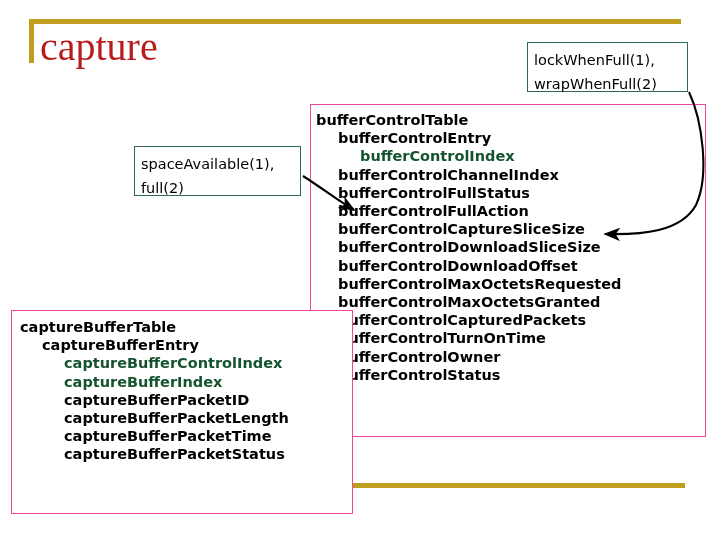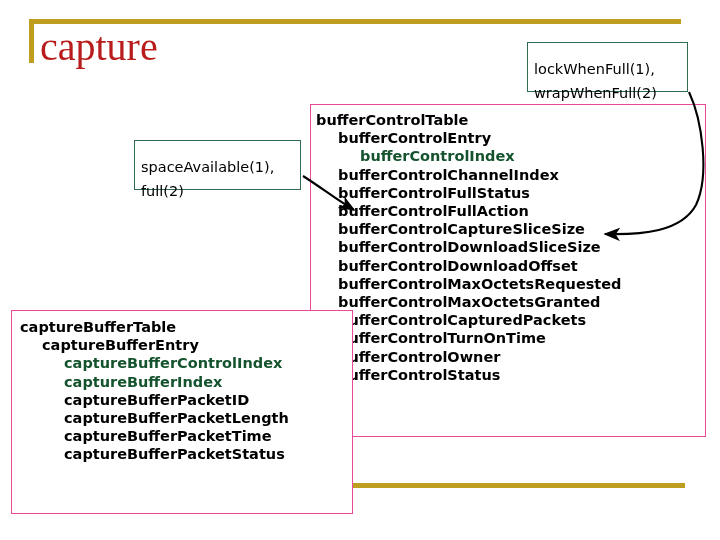--- a/index.html
+++ b/index.html
@@ -57,27 +57,27 @@
   
   .callout {
     position: absolute;
     border: 1px solid #2e6b4f;
     background: #ffffff;
     box-sizing: border-box;
     font-family: "DejaVu Sans", sans-serif;
     font-size: 14.5px;
     line-height: 24px;
     color: #000000;
-    padding: 14px 6px 0 6px;
+    padding: 5px 6px 0 6px;
   }
   .callout-line { display: block; white-space: nowrap; }
 
   #callout-space {
     left: 134px;
-    top: 140px;
+    top: 146px;
     width: 167px;
     height: 50px;
   }
   #callout-lock {
     left: 527px;
     top: 42px;
     width: 161px;
     height: 50px;
   }
 

